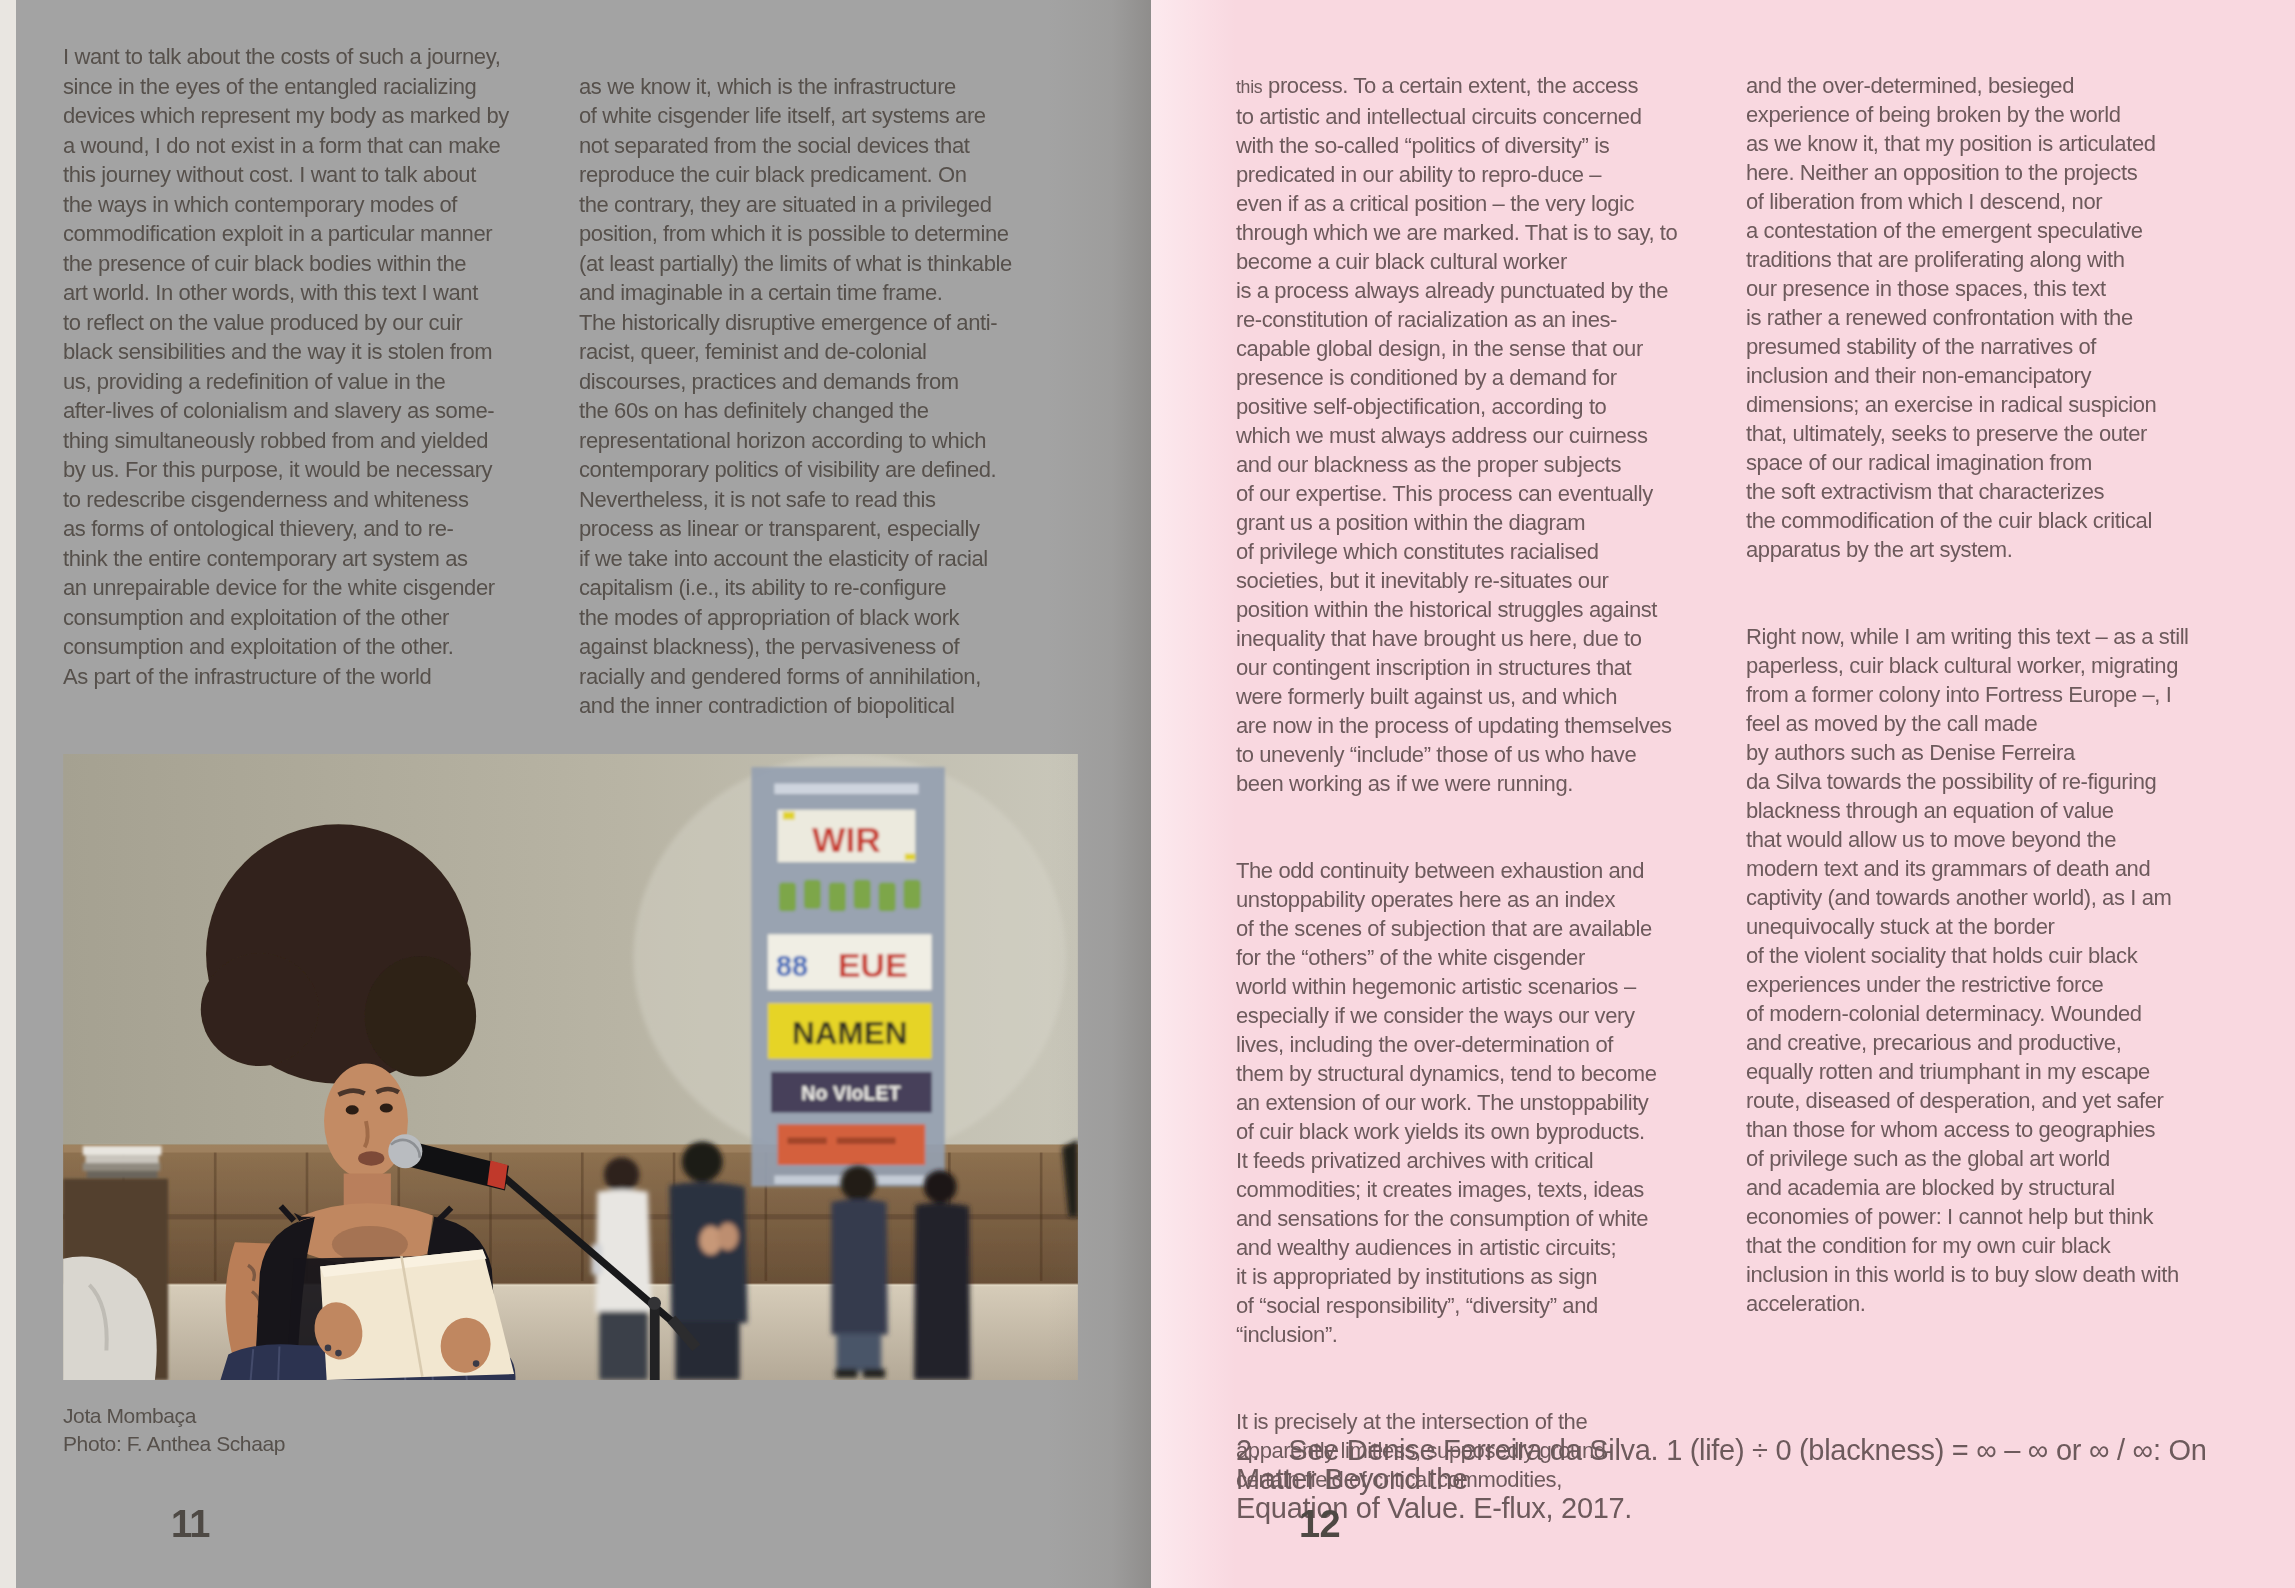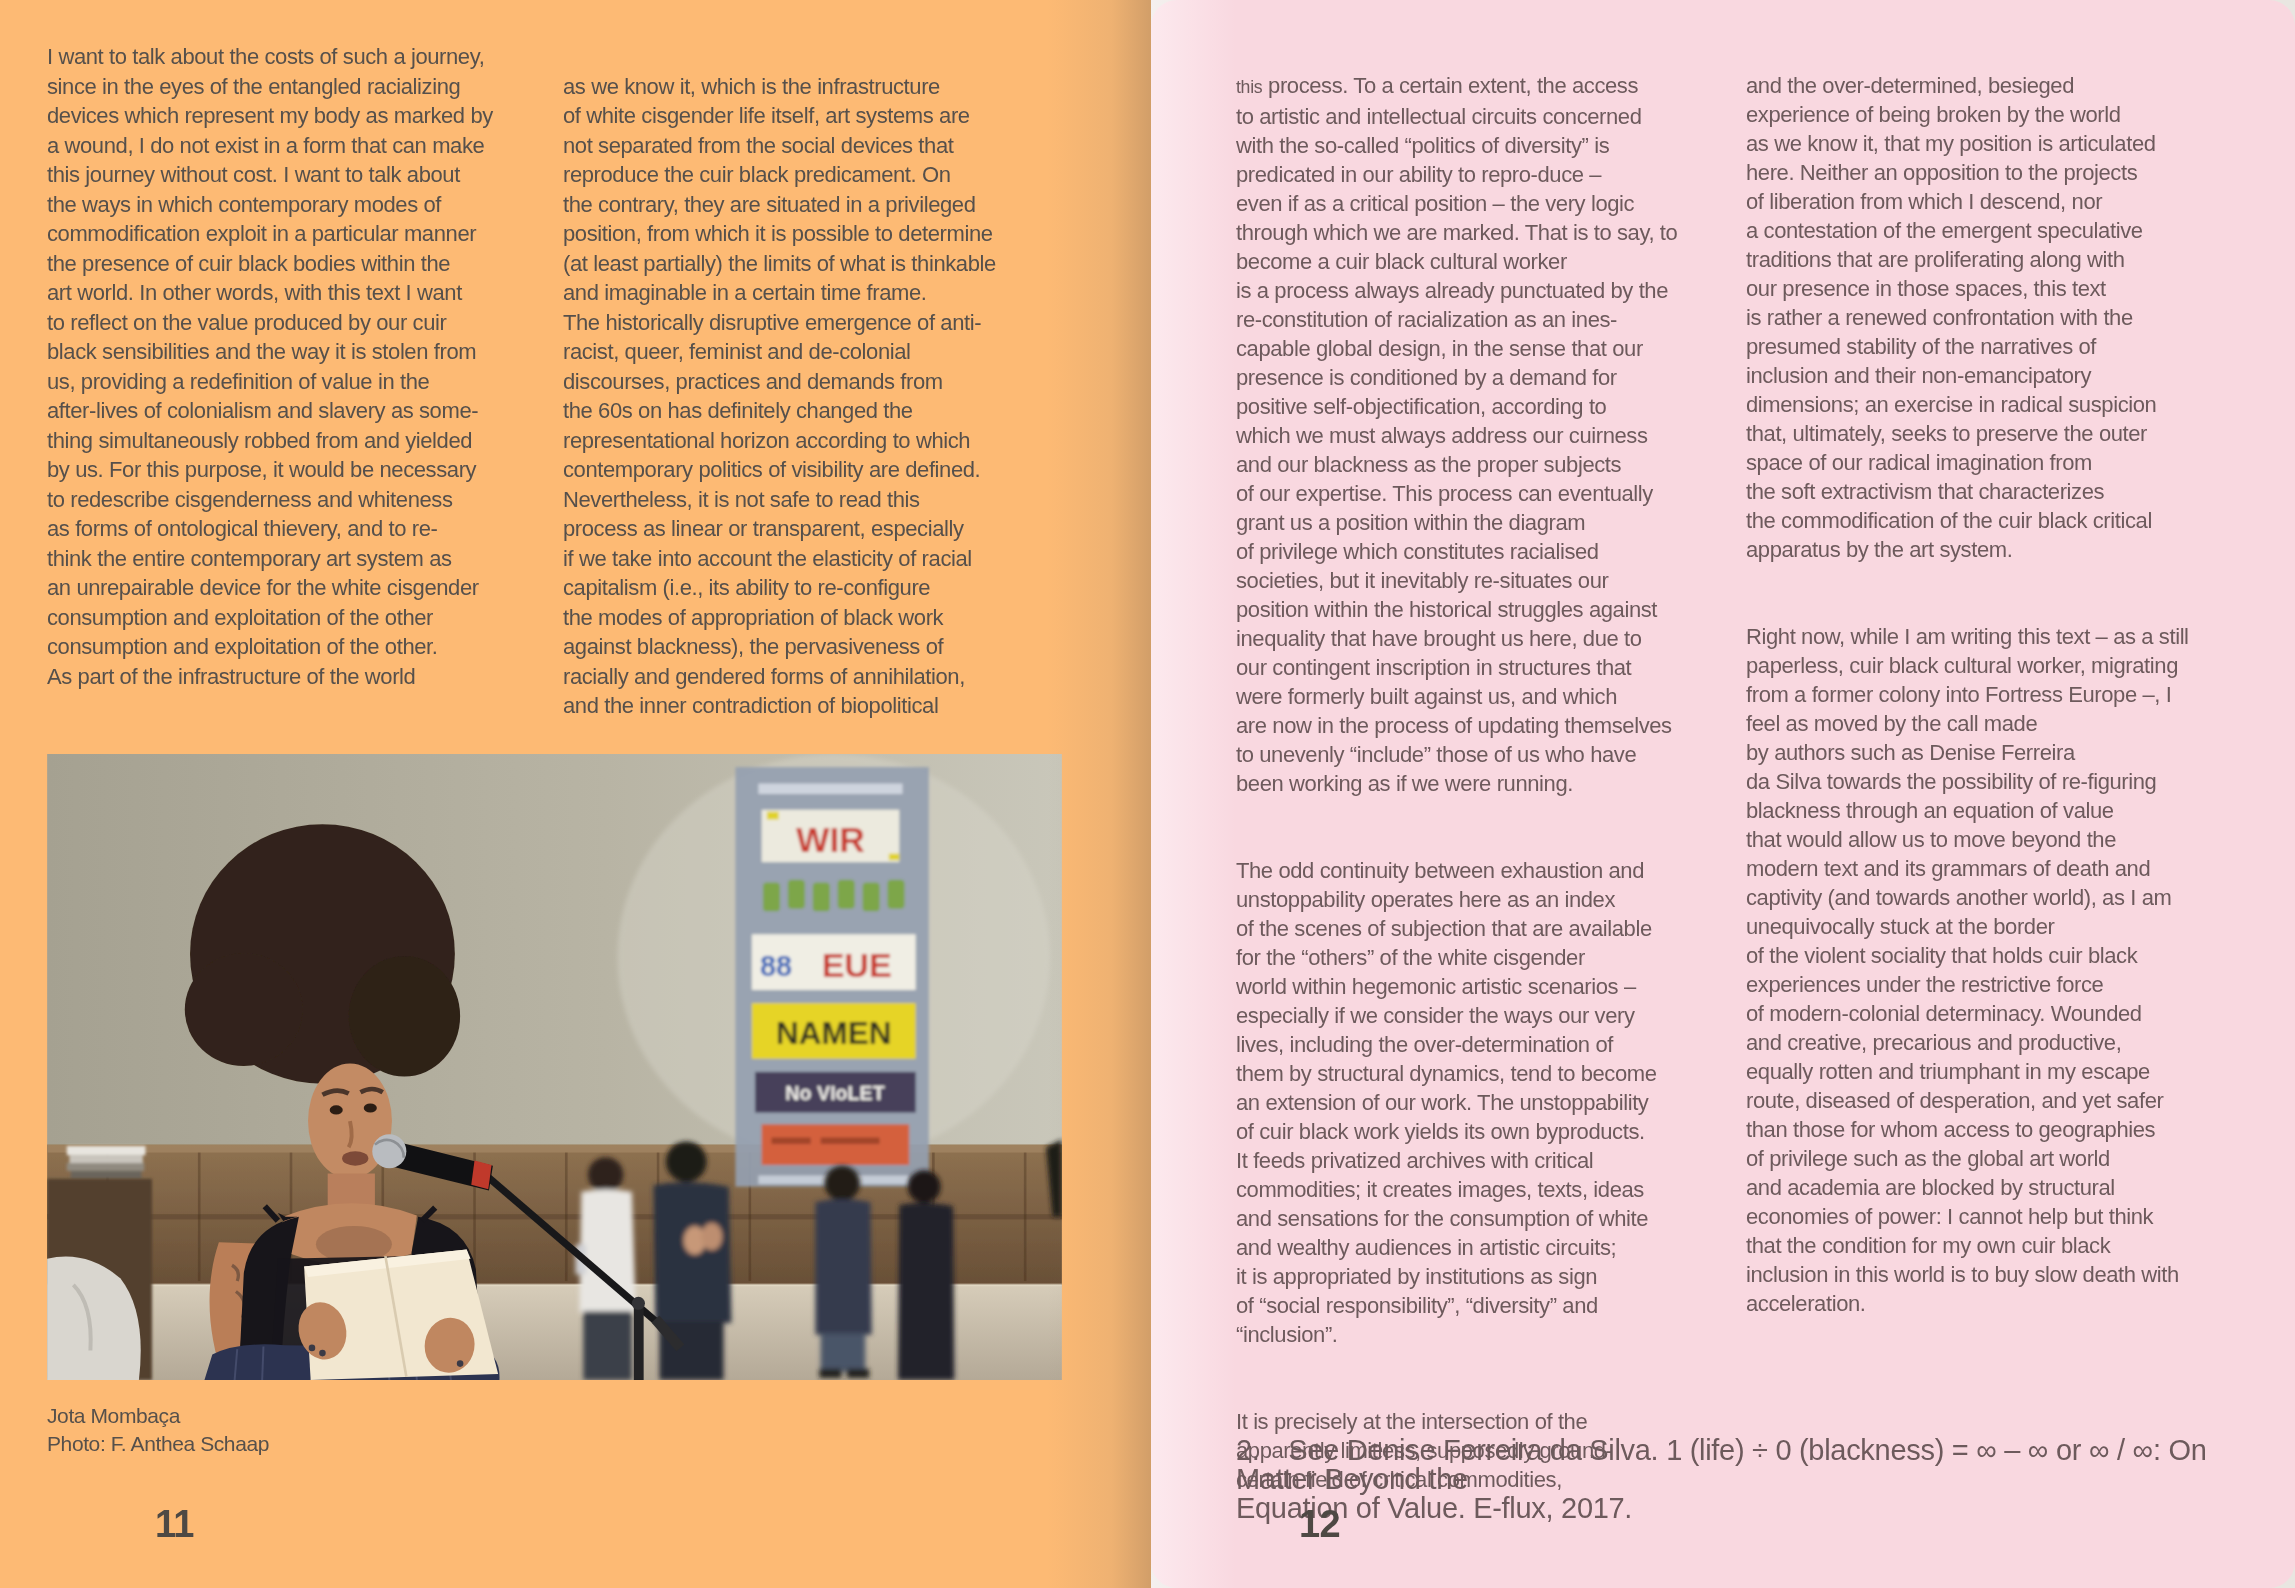--- a/index.html
+++ b/index.html
@@ -1,20 +1,20 @@
 <!DOCTYPE html>
 <html style="font-size:10.5px"><head>
 <meta charset="utf-8">
 <style>
   html,body{margin:0;padding:0;background:#e9e6e1;}
   #spread{position:relative;width:2295px;height:1588px;overflow:hidden;
           font-family:"Liberation Sans",sans-serif;}
   .page{position:absolute;top:0;height:1588px;}
-  #page-left{left:0;width:1151px;background:#fdba74;}
-  #page-right{left:1151px;width:1144px;background:#f9d8e0;border-radius:26px;}
+  #page-left{left:16px;width:1151px;background:#a3a3a3;}
+  #page-right{left:1151px;width:1144px;background:#f9d8e0;}
   .spine-shadow{position:absolute;left:1047px;top:0;width:104px;height:1588px;
      background:linear-gradient(to right,rgba(110,104,96,0) 0%,rgba(110,104,96,0.10) 62%,rgba(84,78,72,0.26) 100%);
      pointer-events:none;}
   .spine-sheen{position:absolute;left:1151px;top:0;width:85px;height:1588px;
      background:linear-gradient(to right,rgba(255,248,250,0.55),rgba(255,248,250,0));
      pointer-events:none;}
   .col{position:absolute;white-space:pre-line;font-size:22px;line-height:29.5px;
        letter-spacing:-0.4px;color:#56504b;}
   #page-right .col{color:#6d5a5c;line-height:29px;}
   .runover-sm{font-size:17.7px;letter-spacing:-0.3px;}

